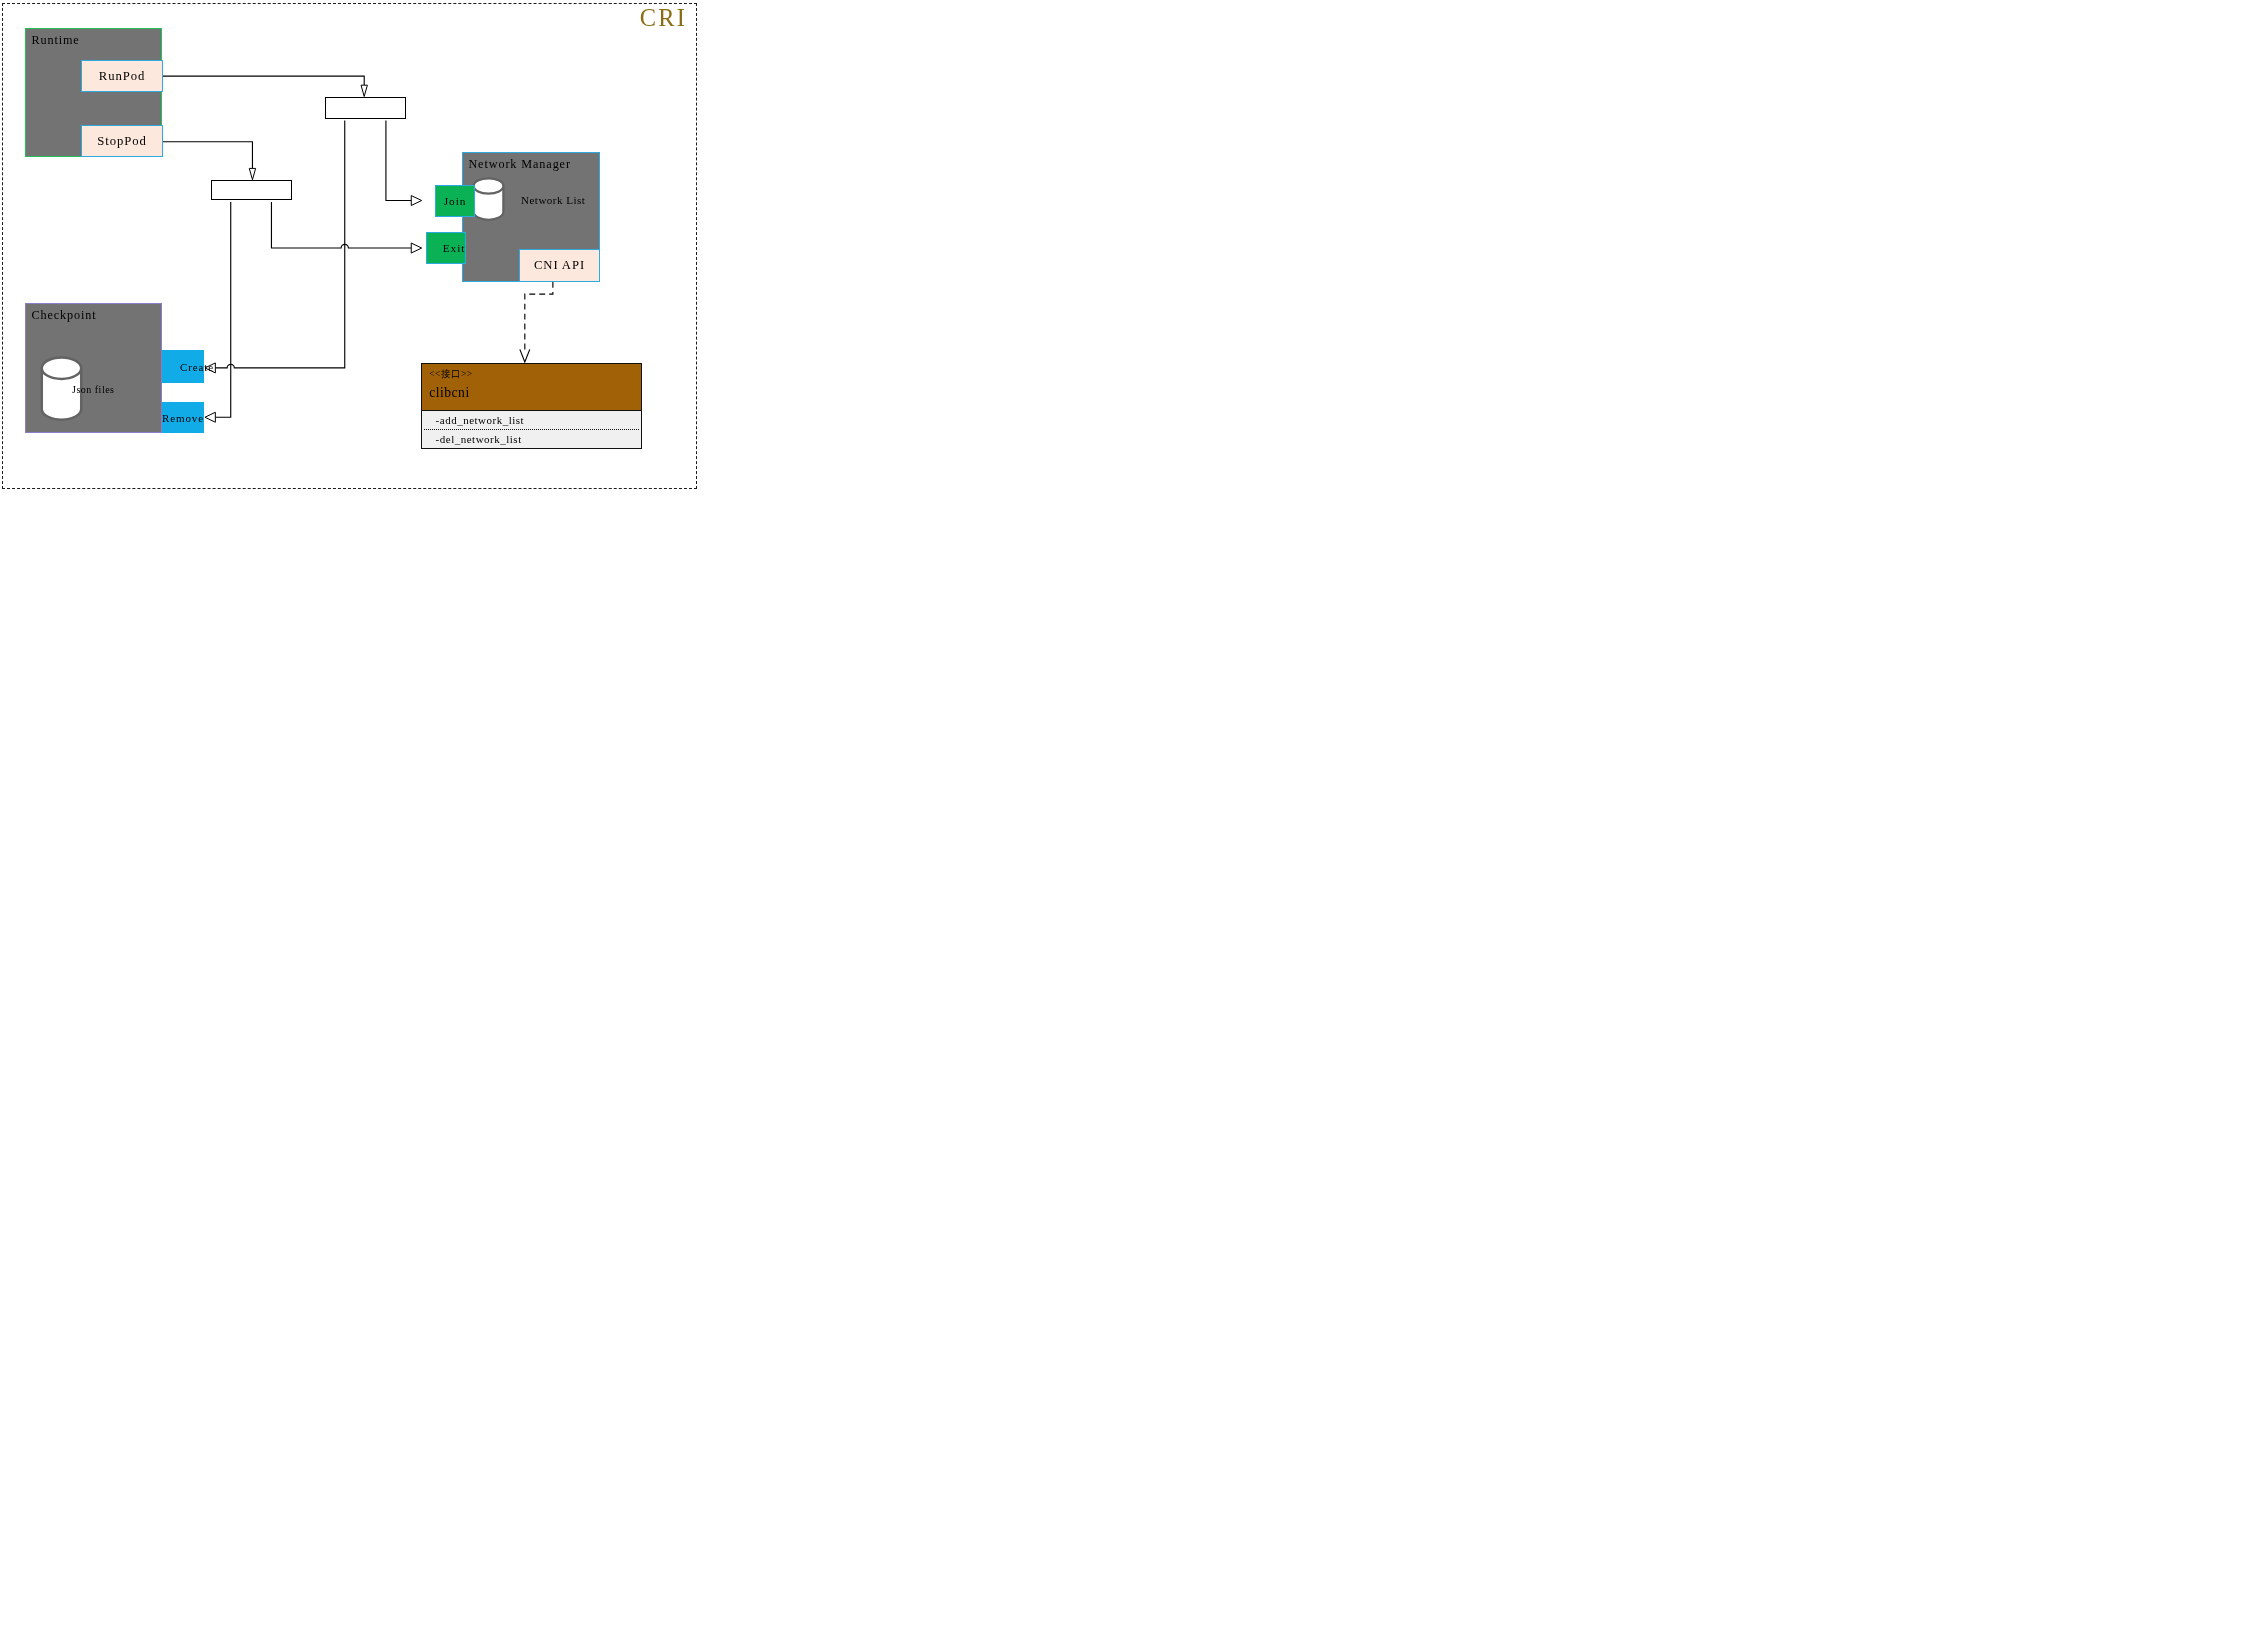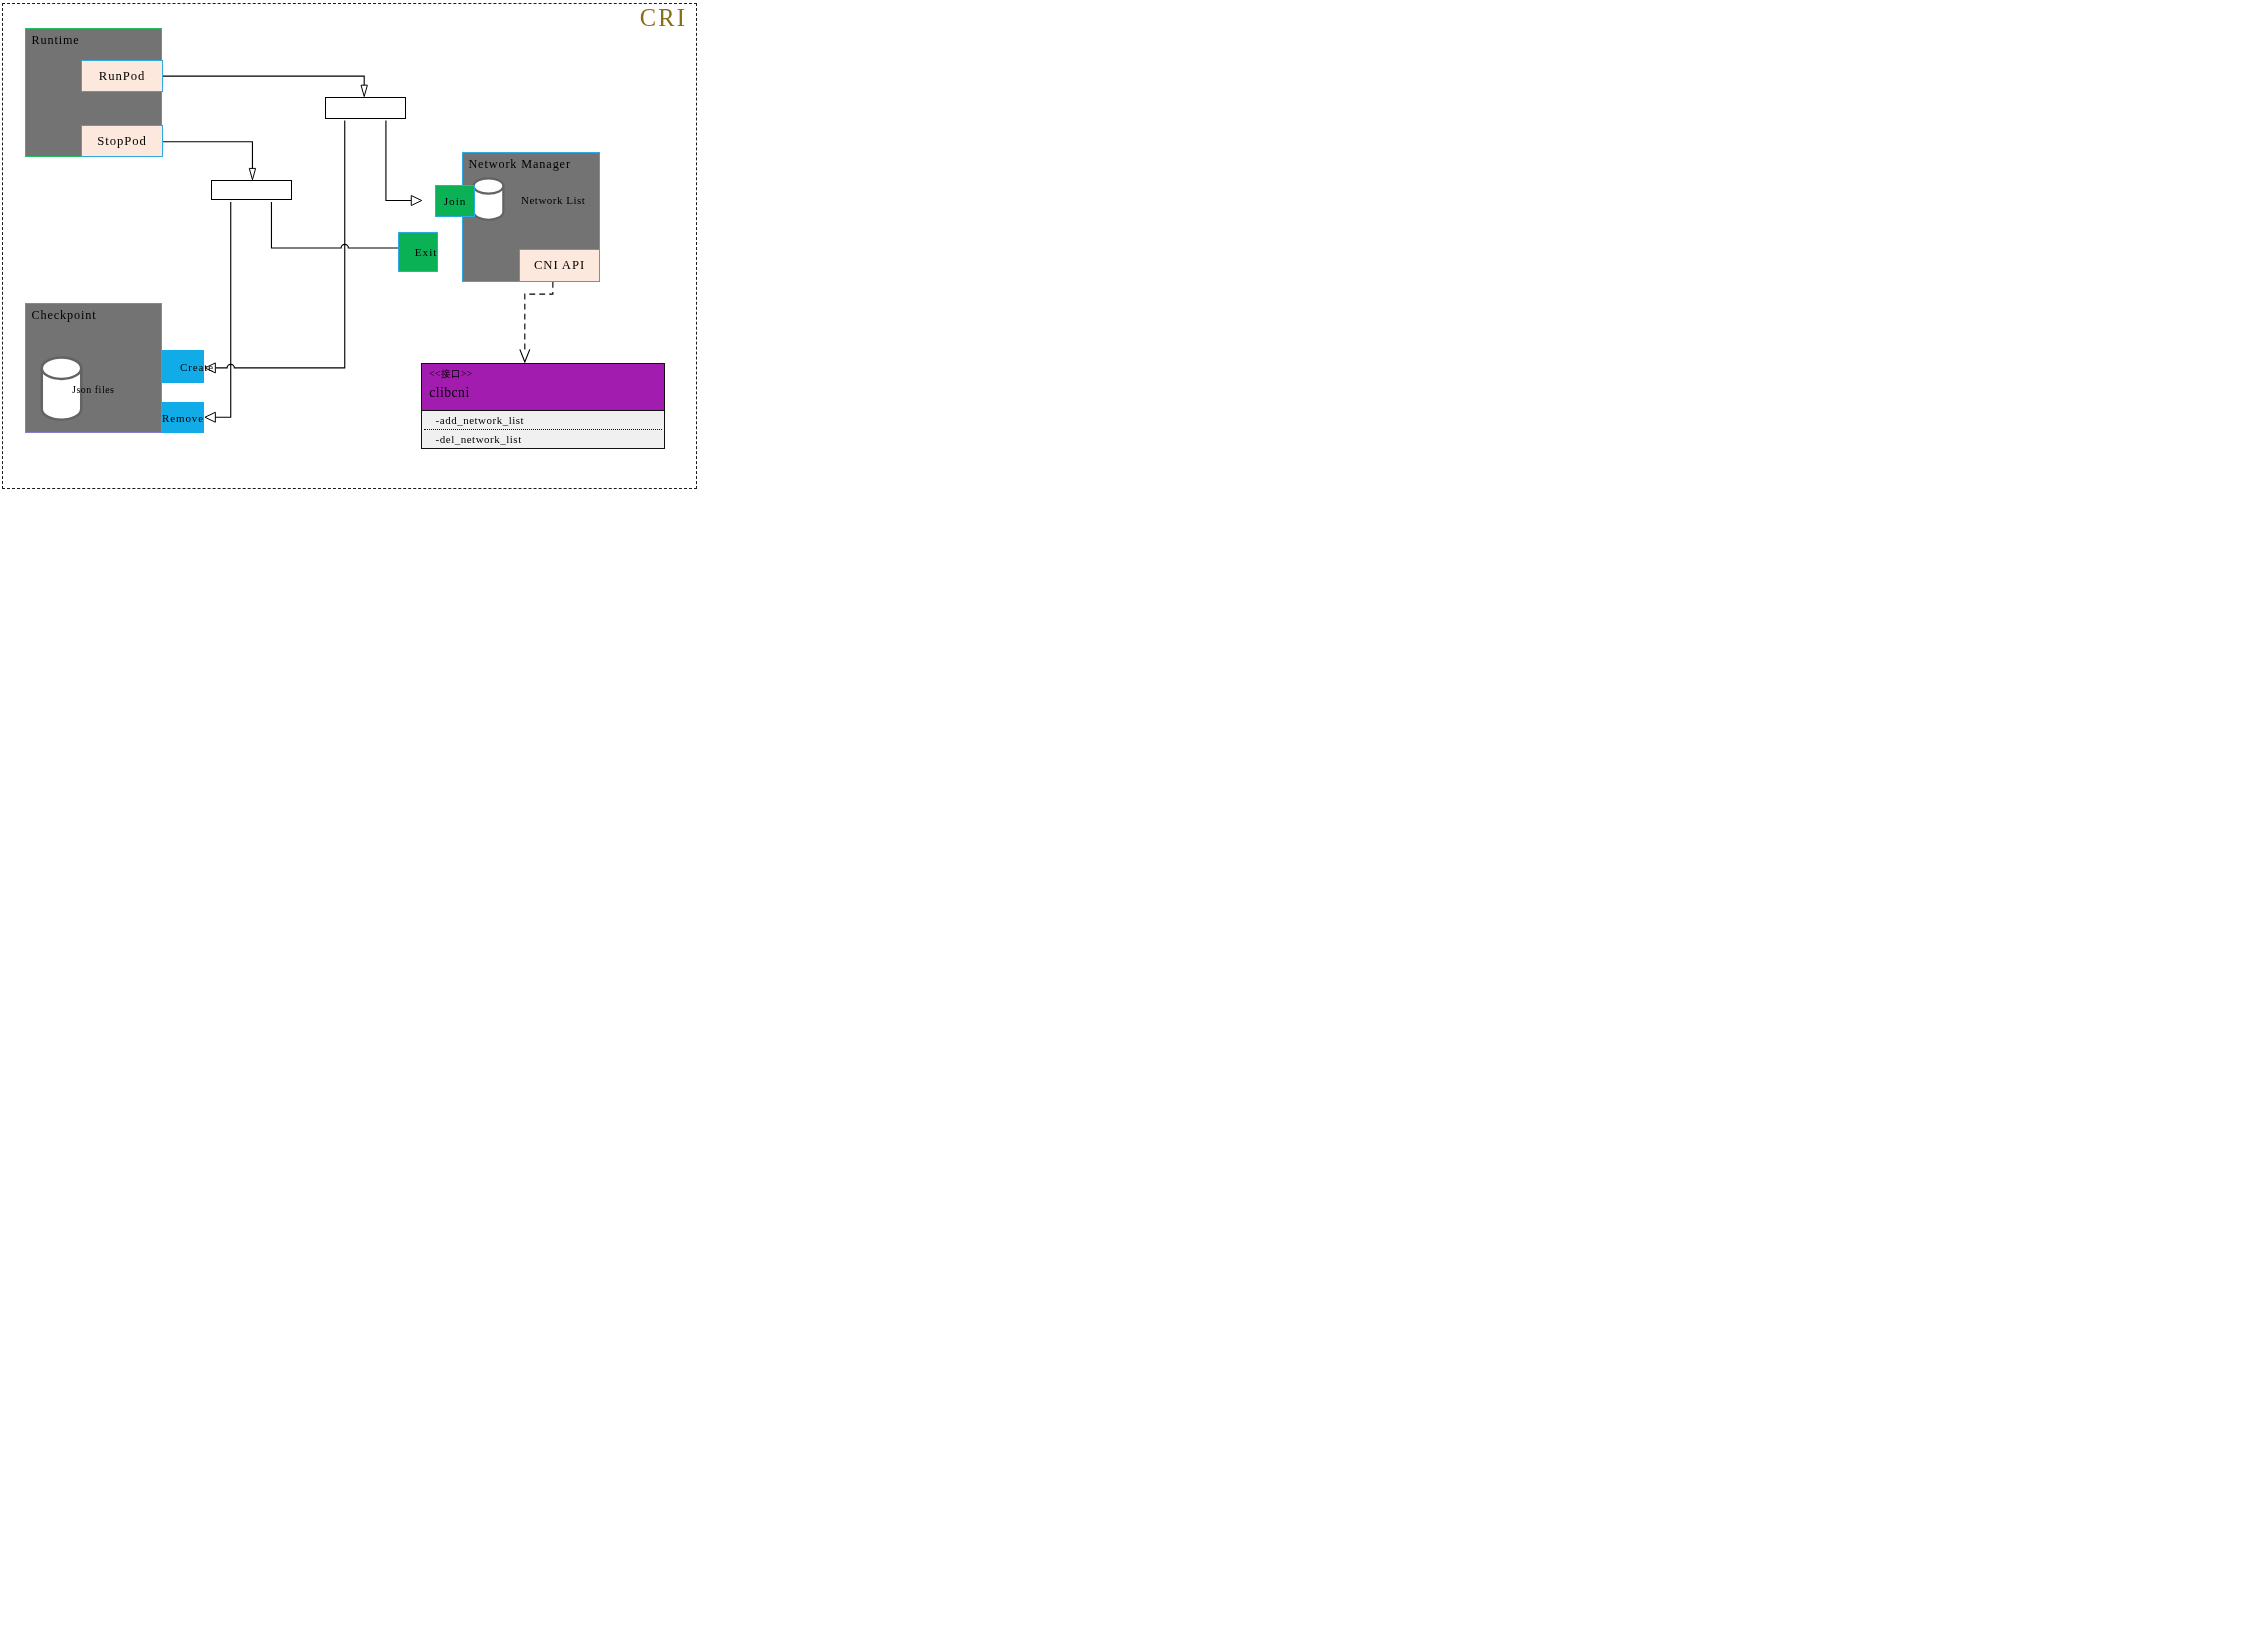--- a/index.html
+++ b/index.html
@@ -56,21 +56,21 @@
     z-index: 6;
     white-space: nowrap;
   }
   .chip.peach { background: var(--peach_fill, #fce8dc); border: 0.9px solid var(--blue_border, #3aa8e0); }
   .chip.green { background: var(--green_fill, #0bb155); border: 0.9px solid var(--blue_border, #3aa8e0); font-size: 11.3px; }
   .chip.cyan  { background: var(--cyan_fill, #11ace8);  border: none; font-size: 11px; }
 
   .runpod-chip  { left: 81px; top: 60px; width: 82px; height: 32px; }
   .stoppod-chip { left: 81px; top: 125px; width: 82px; height: 32px; }
   .join-chip    { left: 422px; top: 185px; width: 40px;  height: 32px; margin-left: 13px; }
-  .exit-chip    { left: 398px; top: 232px; width: 40px;  height: 40px; padding-left: 16px; }
+  .exit-chip    { left: 426px; top: 232px; width: 40px;  height: 32px; padding-left: 16px; }
   .cniapi-chip  { left: 519px; top: 249px; width: 81px; height: 33px; }
   .create-chip  { left: 162px; top: 350px; width: 42px;  height: 33px; padding-left: 28px; }
   .remove-chip  { left: 162px; top: 402px; width: 42px;  height: 31px; }
 
   .dispatch-box {
     position: absolute;
     background: #fff;
     border: 1.4px solid #000;
     z-index: 4;
   }
@@ -85,22 +85,22 @@
     position: absolute;
     z-index: 6;
     white-space: nowrap;
     letter-spacing: 0.5px;
   }
   .networklist-label { left: 505px; top: 194px; font-size: 11px; padding-left: 16px; }
   .jsonfiles-label   { left: 72px;  top: 384px; font-size: 10px; }
 
   .uml-box {
     position: absolute;
-    left: 421px; top: 363px; width: 244px; height: 86px;
-    background: #a21caf;
+    left: 421px; top: 363px; width: 221px; height: 86px;
+    background: #a16207;
     border: 1.4px solid #111;
     z-index: 4;
   }
   .uml-stereotype { position: absolute; left: 7.2px; top: 4.1px;  font-size: 9.5px; letter-spacing: 0.5px; }
   .uml-name       { position: absolute; left: 7.2px; top: 21px; font-size: 13.6px; letter-spacing: 0.5px; }
   .uml-divider    { position: absolute; left: 0; right: 0; top: 46px; height: 1.4px; background: #111; }
   .uml-methods {
     position: absolute; left: 0; right: 0; top: 47px; bottom: 0;
     background: var(--interface_gray, #f0f0f0);
   }

